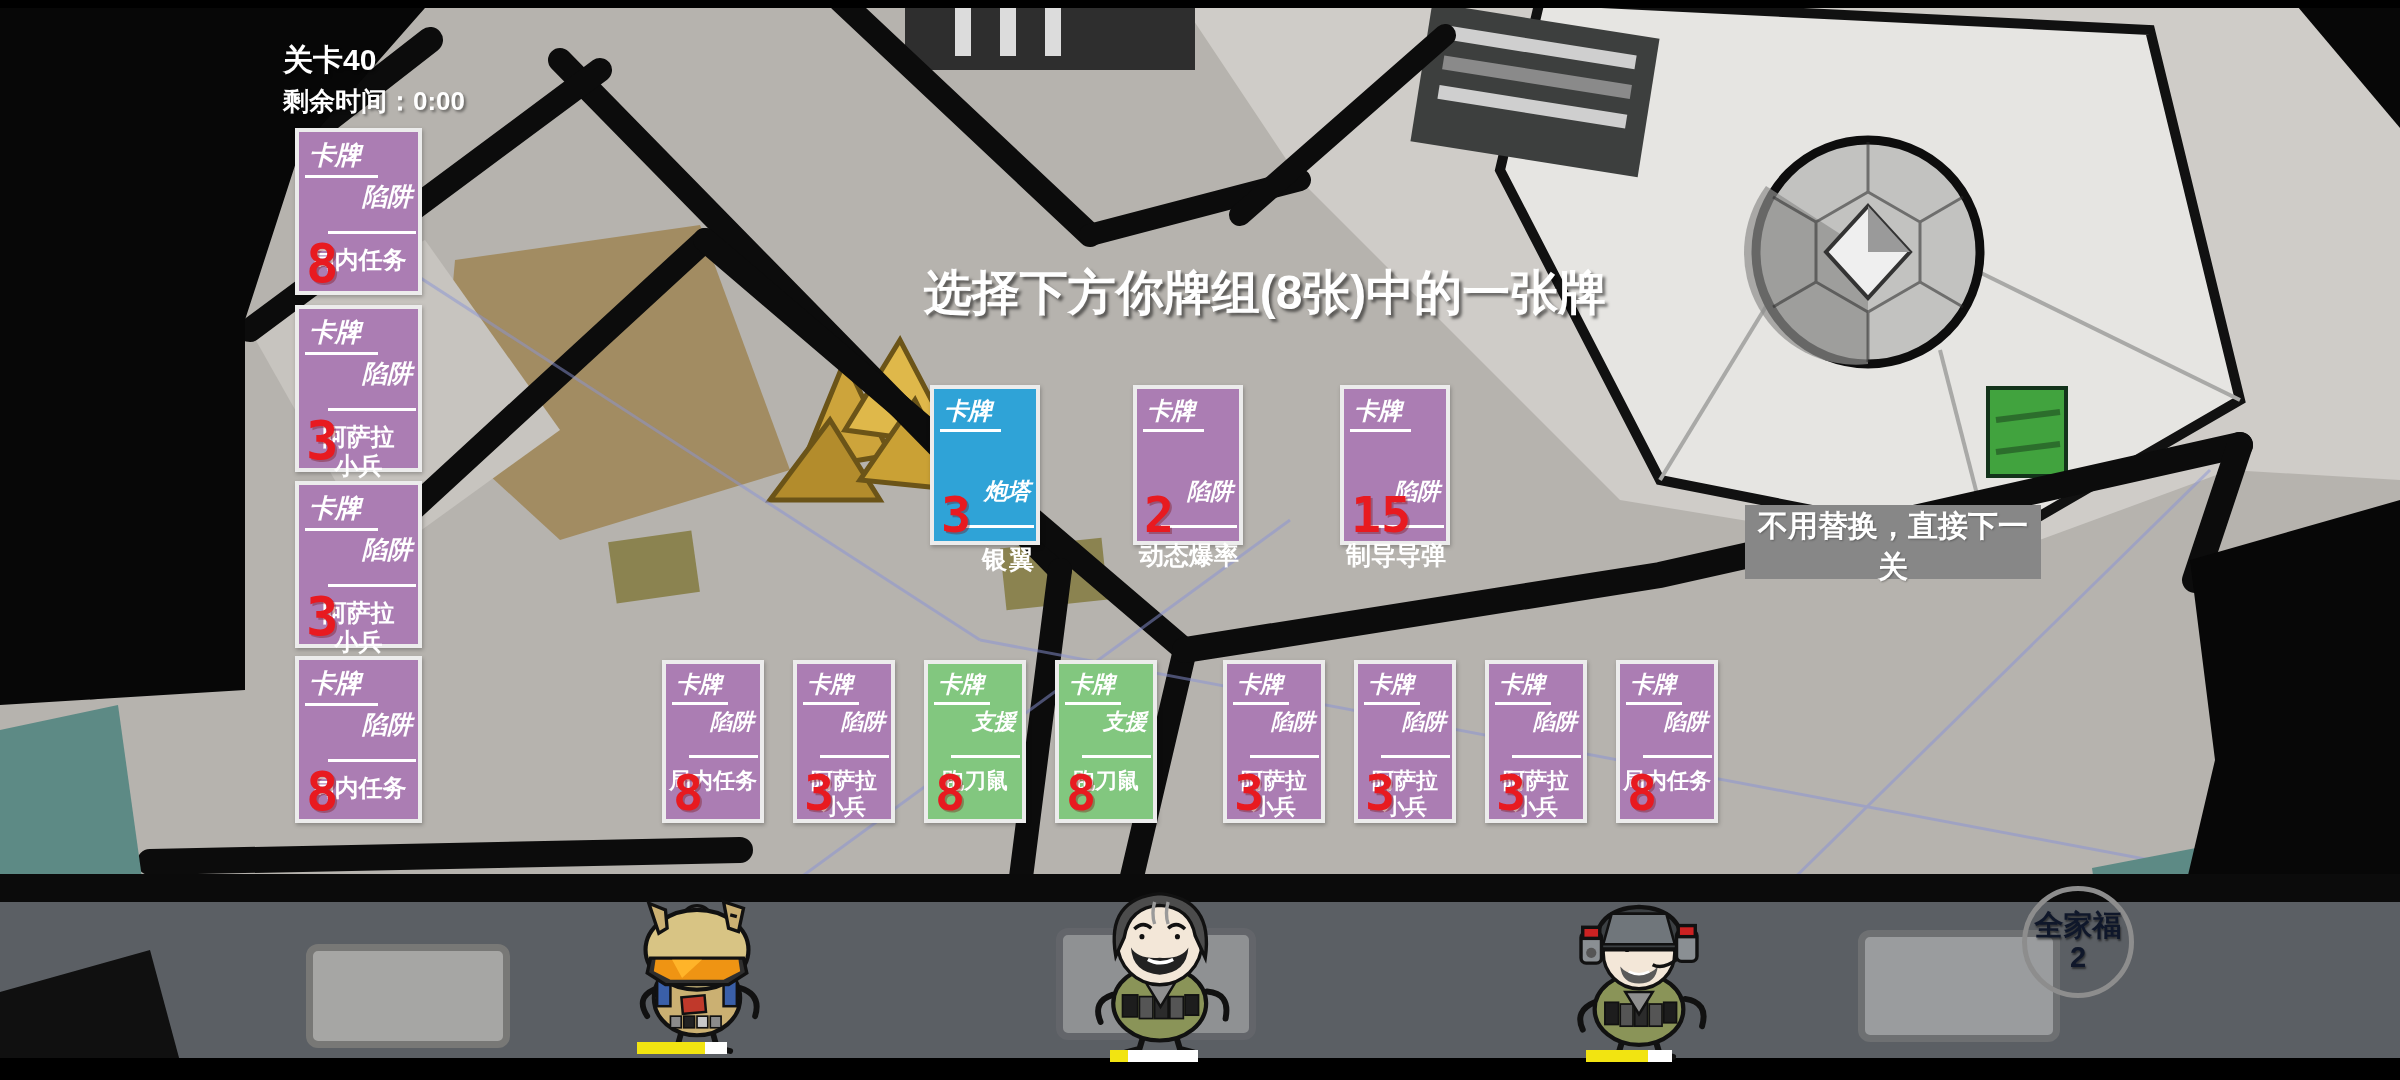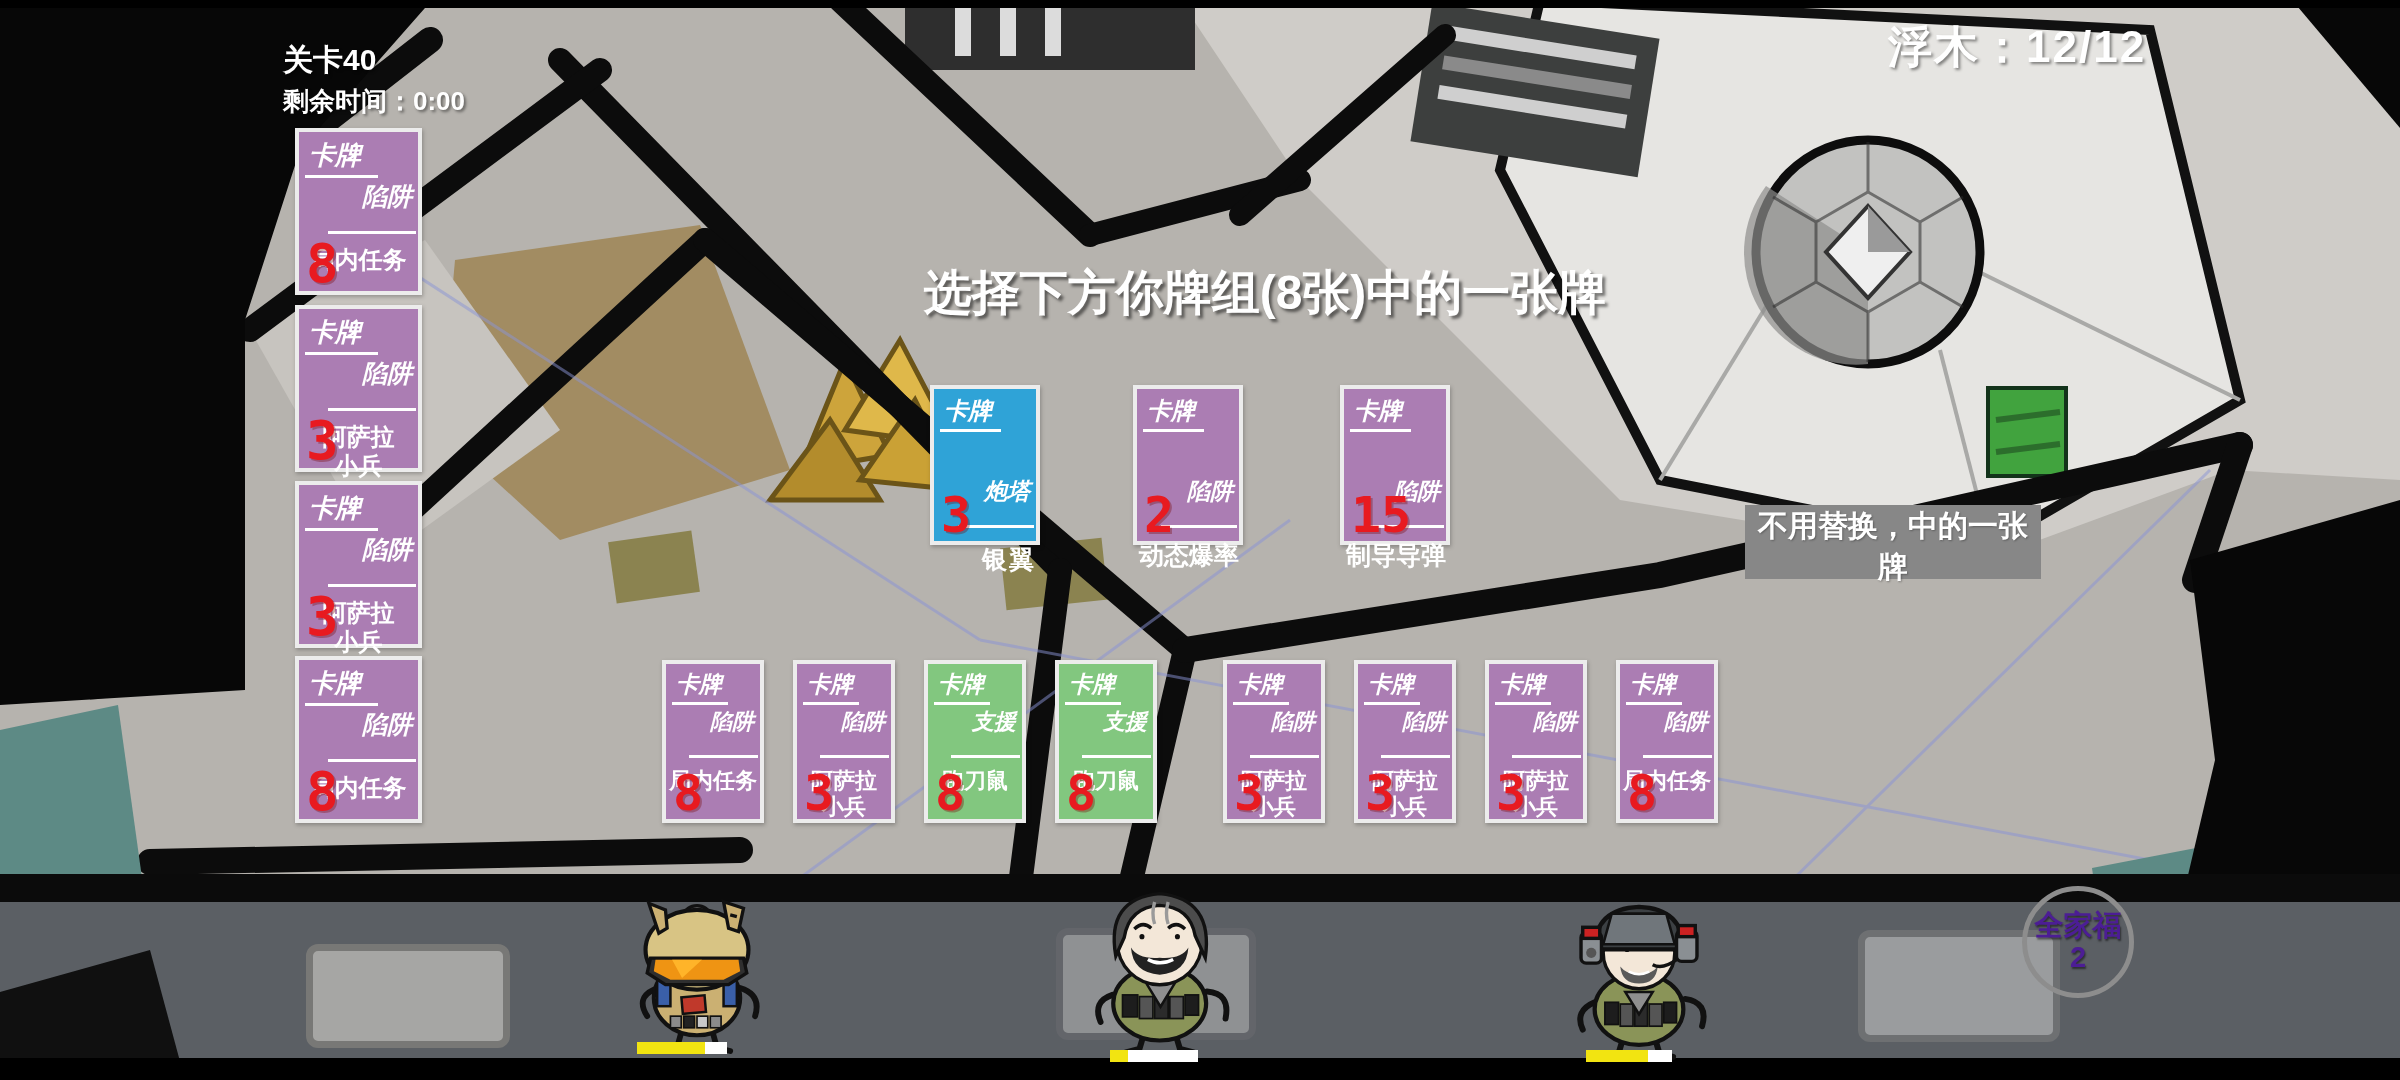--- a/index.html
+++ b/index.html
@@ -39,21 +39,21 @@
   .offer .type{font-size:23px;margin-top:44px;}
   .offer .cname{font-size:25px;text-align:right;}
   .offer .num{font-size:50px;}
   
   #skip-btn{position:absolute;left:1745px;top:505px;width:296px;height:74px;z-index:6;
        background:#878787;border:none;color:#fff;font-weight:bold;font-size:30px;
        font-family:inherit;cursor:pointer;text-shadow:1px 1px 2px rgba(0,0,0,.3);}
   #family-badge{position:absolute;left:2022px;top:886px;width:112px;height:112px;z-index:6;
        border:5px solid #8d8d8d;border-radius:50%;box-sizing:border-box;cursor:pointer;
        display:flex;flex-direction:column;align-items:center;justify-content:center;
-       color:#4c1d95;font-weight:bold;text-shadow:1px 2px 2px rgba(0,0,0,.5);}
+       color:#0f172a;font-weight:bold;text-shadow:1px 2px 2px rgba(0,0,0,.5);}
   #family-badge .lbl{font-size:29px;line-height:1.1;}
   #family-badge .cnt{font-size:29px;line-height:1.1;}
   
   .pad{position:absolute;z-index:1;box-sizing:border-box;border-radius:12px;}
   #pad-left{left:306px;top:944px;width:204px;height:104px;background:#a6a6a4;border:7px solid #787876;}
   #pad-mid{left:1056px;top:928px;width:200px;height:112px;background:#8f9193;border:7px solid #63656a;}
   #pad-right{left:1858px;top:930px;width:202px;height:112px;background:#9a9c9e;border:7px solid #6e7072;}
   .chara{position:absolute;z-index:2;}
   .hpbar{position:absolute;z-index:3;height:12px;background:#fff;overflow:hidden;}
   .hpbar .fill{display:block;height:100%;background:#f2e411;}
@@ -255,21 +255,20 @@
     </div>
   <div class="hpbar" id="hp-2">
       <span class="fill" style="width: 20%;"></span>
     </div>
   <div class="hpbar" id="hp-3">
       <span class="fill" style="width: 72%;"></span>
     </div>
 
   <div class="hud" id="hud-level">关卡40</div>
   <div class="hud" id="hud-time">剩余时间：0:00</div>
-  <div class="hud" id="hud-driftwood">浮木：12/12</div>
 
   <div id="instruction">
     <div>选择下方你牌组(8张)中的一张牌</div>
   </div>
 
   <div class="card purple" style="left:295px;top:128px;width:127px;height:167px">
     <span class="cat">卡牌</span>
     <span class="type">陷阱</span>
     <span class="cname">
         <span>局内任务</span>
@@ -321,21 +320,21 @@
   </div>
   <div class="card purple offer" style="left:1340px;top:385px;width:110px;height:160px">
     <span class="cat">卡牌</span>
     <span class="type">陷阱</span>
     <span class="cname">
         <span>制导导弹</span>
       </span>
     <span class="num">15</span>
   </div>
 
-  <button id="skip-btn">不用替换，中的一张牌</button>
+  <button id="skip-btn">不用替换，直接下一关</button>
 
   <div class="card purple sm" style="left:662px;top:660px;width:102px;height:163px">
     <span class="cat">卡牌</span>
     <span class="type">陷阱</span>
     <span class="cname">
         <span>局内任务</span>
       </span>
     <span class="num">8</span>
   </div>
   <div class="card purple sm" style="left:793px;top:660px;width:102px;height:163px">

